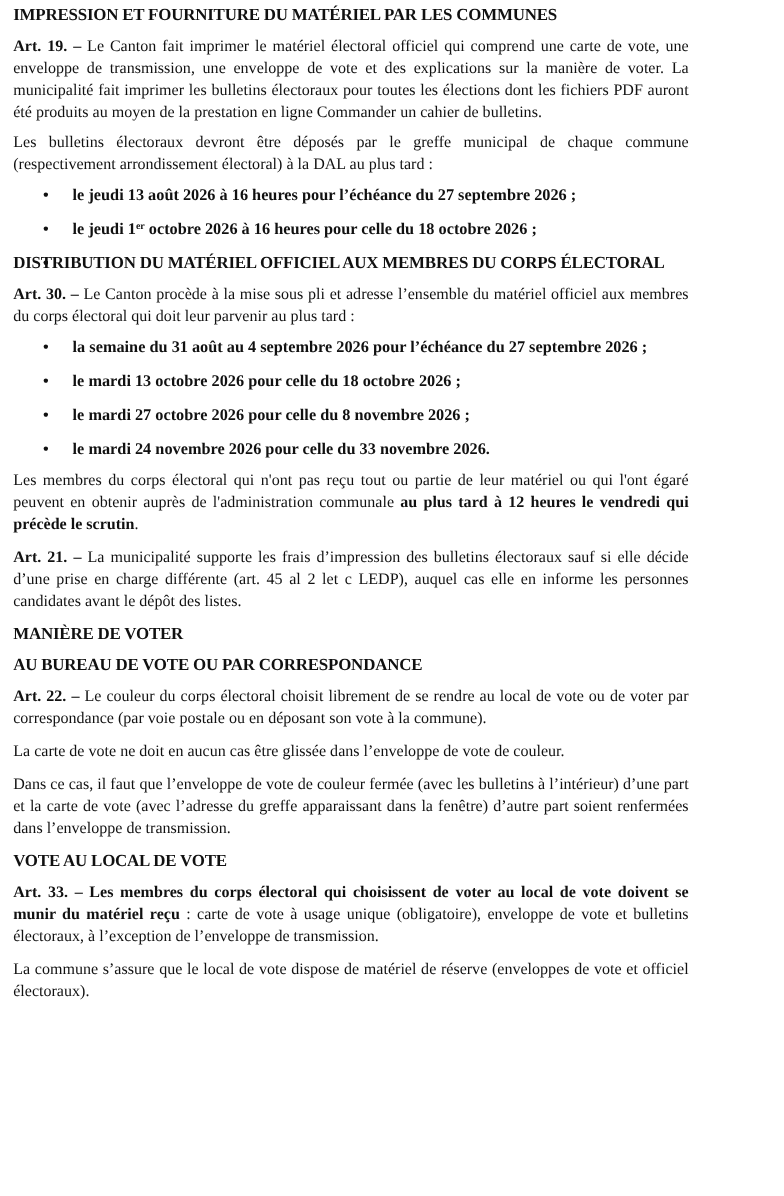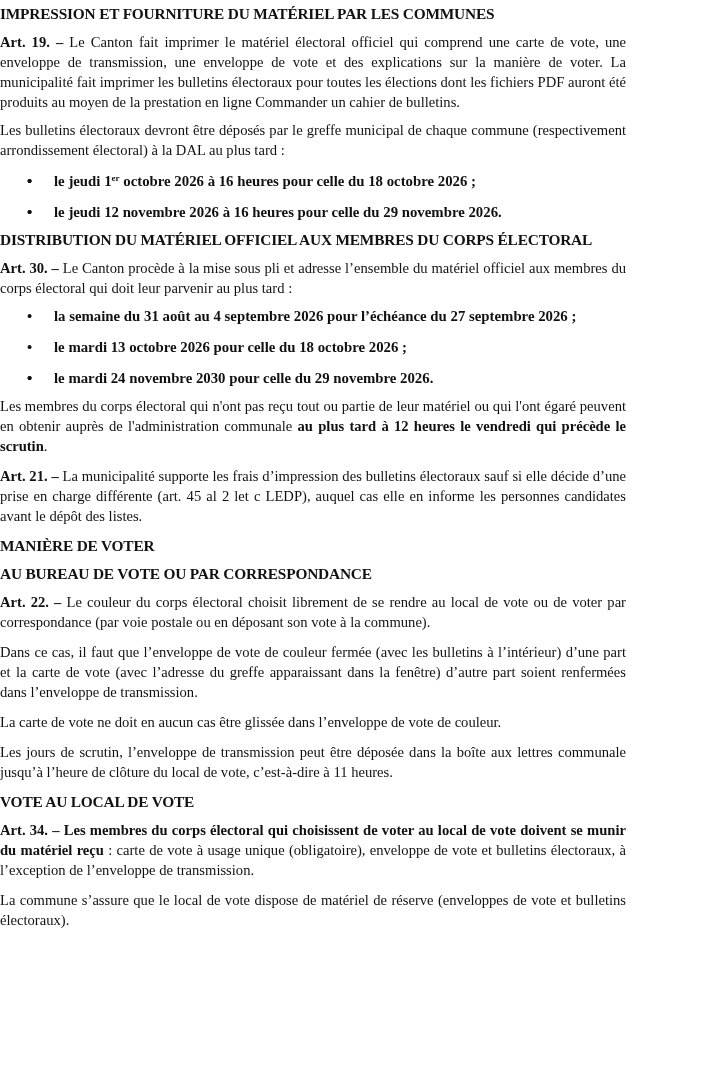--- a/index.html
+++ b/index.html
@@ -10,21 +10,21 @@
     body {
       width: 713px;
       height: 1087px;
       overflow: hidden;
       font-family: "Liberation Serif", "DejaVu Serif", serif;
       color: #111111;
       font-size: 14.6px;
       line-height: 20px;
     }
     .page {
-      padding: 4px 7px 0 0;
+      padding: 4px 7px 0 12px;
       box-sizing: border-box;
       width: 633px;
     }
     h2 {
       font-size: 15.4px;
       font-weight: bold;
       margin: 0 0 8px 0;
       line-height: 20px;
       letter-spacing: -0.2px;
     }
@@ -63,52 +63,51 @@
 </head>
 <body>
 
 <div class="page">
 
   <section>
     <h2>IMPRESSION ET FOURNITURE DU MATÉRIEL PAR LES COMMUNES</h2>
     <p class="tight"><span class="art-label">Art. 19. –</span><span> Le Canton fait imprimer le matériel électoral officiel qui comprend une carte de vote, une enveloppe de transmission, une enveloppe de vote et des explications sur la manière de voter. La municipalité fait imprimer les bulletins électoraux pour toutes les élections dont les fichiers PDF auront été produits au moyen de la prestation en ligne </span><span class="it">Commander un cahier de bulletins</span><span>.</span></p>
     <p class="tight">Les bulletins électoraux devront être déposés par le greffe municipal de chaque commune (respectivement arrondissement électoral) à la DAL au plus tard :</p>
     <ul class="dates">
-      <li><span class="bullet">•</span></li>
+      <li><span class="bullet">•</span><span>le jeudi 13 août 2026 à 16 heures pour l’échéance du 27 septembre 2026 ;</span></li>
       <li><span class="bullet">•</span><span>le jeudi 1</span><sup>er</sup><span> octobre 2026 à 16 heures pour celle du 18 octobre 2026 ;</span></li>
       <li><span class="bullet">•</span></li>
-      <li><span class="bullet">•</span><span>le jeudi 12 novembre 2026 à 16 heures pour celle du 29 novembre 2026.</span></li>
+      <li><span class="bullet">•</span></li>
     </ul>
   </section>
 
   <section>
     <h2>DISTRIBUTION DU MATÉRIEL OFFICIEL AUX MEMBRES DU CORPS ÉLECTORAL</h2>
     <p class="tight"><span class="art-label">Art. 30. –</span><span> Le Canton procède à la mise sous pli et adresse l’ensemble du matériel officiel aux membres du corps électoral qui doit leur parvenir au plus tard :</span></p>
     <ul class="dates">
       <li><span class="bullet">•</span><span>la semaine du 31 août au 4 septembre 2026 pour l’échéance du 27 septembre 2026 ;</span></li>
       <li><span class="bullet">•</span><span>le mardi 13 octobre 2026 pour celle du 18 octobre 2026 ;</span></li>
-      <li><span class="bullet">•</span></li>
-      <li><span class="bullet">•</span><span>le mardi 24 novembre 2030 pour celle du 29 novembre 2026.</span></li>
+      <li><span class="bullet">•</span><span>le mardi 27 octobre 2026 pour celle du 8 novembre 2026 ;</span></li>
+      <li><span class="bullet">•</span><span>le mardi 24 novembre 2026 pour celle du 33 novembre 2026.</span></li>
     </ul>
     <p><span>Les membres du corps électoral qui n'ont pas reçu tout ou partie de leur matériel ou qui l'ont égaré peuvent en obtenir auprès de l'administration communale </span><span class="bold">au plus tard à 12 heures le vendredi qui précède le scrutin</span><span>.</span></p>
   </section>
 
   <section>
     <p><span class="art-label">Art. 21. –</span><span> La municipalité supporte les frais d’impression des bulletins électoraux sauf si elle décide d’une prise en charge différente (art. 45 al 2 let c LEDP), auquel cas elle en informe les personnes candidates avant le dépôt des listes.</span></p>
   </section>
 
   <section>
     <h2 class="sec">MANIÈRE DE VOTER</h2>
     <h2 class="sub">AU BUREAU DE VOTE OU PAR CORRESPONDANCE</h2>
     <p><span class="art-label">Art. 22. –</span><span> Le couleur du corps électoral choisit librement de se rendre au local de vote ou de voter par correspondance (par voie postale ou en déposant son vote à la commune).</span></p>
+    <p>La carte de vote ne doit en aucun cas être glissée dans l’enveloppe de vote de couleur.</p>
     <p>Dans ce cas, il faut que l’enveloppe de vote de couleur fermée (avec les bulletins à l’intérieur) d’une part et la carte de vote (avec l’adresse du greffe apparaissant dans la fenêtre) d’autre part soient renfermées dans l’enveloppe de transmission.</p>
-    <p>La carte de vote ne doit en aucun cas être glissée dans l’enveloppe de vote de couleur.</p>
-    <p>Les jours de scrutin, l’enveloppe de transmission peut être déposée dans la boîte aux lettres communale jusqu’à l’heure de clôture du local de vote, c’est-à-dire à 11 heures.</p>
   </section>
 
   <section>
     <h2>VOTE AU LOCAL DE VOTE</h2>
-    <p><span class="art-label">Art. 34. –</span><span class="bold"> Les membres du corps électoral qui choisissent de voter au local de vote doivent se munir du matériel reçu</span><span> : carte de vote à usage unique (obligatoire), enveloppe de vote et bulletins électoraux, à l’exception de l’enveloppe de transmission.</span></p>
-    <p>La commune s’assure que le local de vote dispose de matériel de réserve (enveloppes de vote et bulletins électoraux).</p>
+    <p><span class="art-label">Art. 33. –</span><span class="bold"> Les membres du corps électoral qui choisissent de voter au local de vote doivent se munir du matériel reçu</span><span> : carte de vote à usage unique (obligatoire), enveloppe de vote et bulletins électoraux, à l’exception de l’enveloppe de transmission.</span></p>
+    <p>La commune s’assure que le local de vote dispose de matériel de réserve (enveloppes de vote et officiel électoraux).</p>
 
   </section>
 
 </div>
 
 </body></html>

